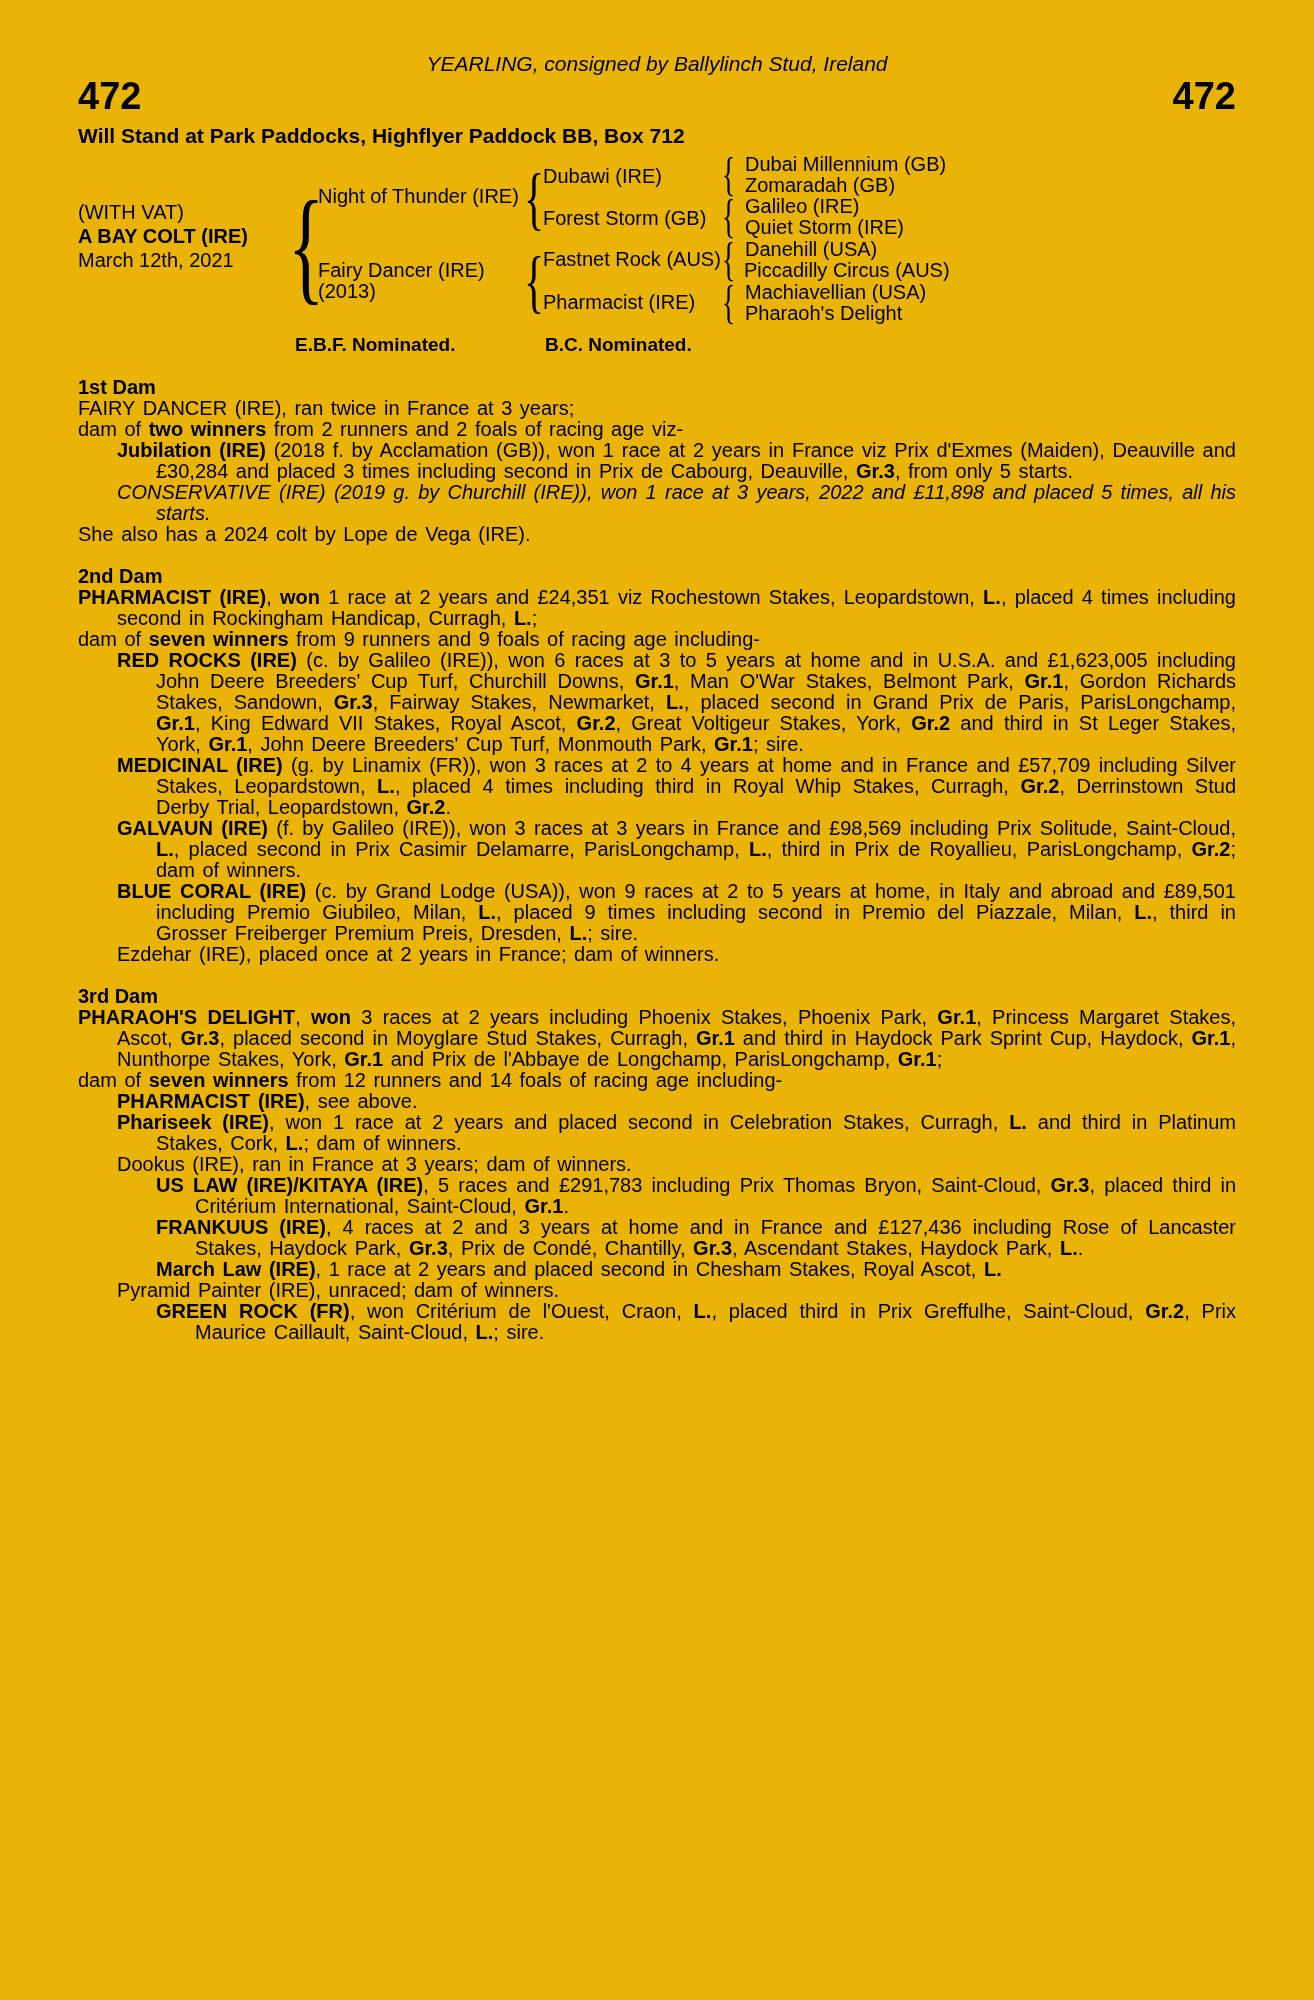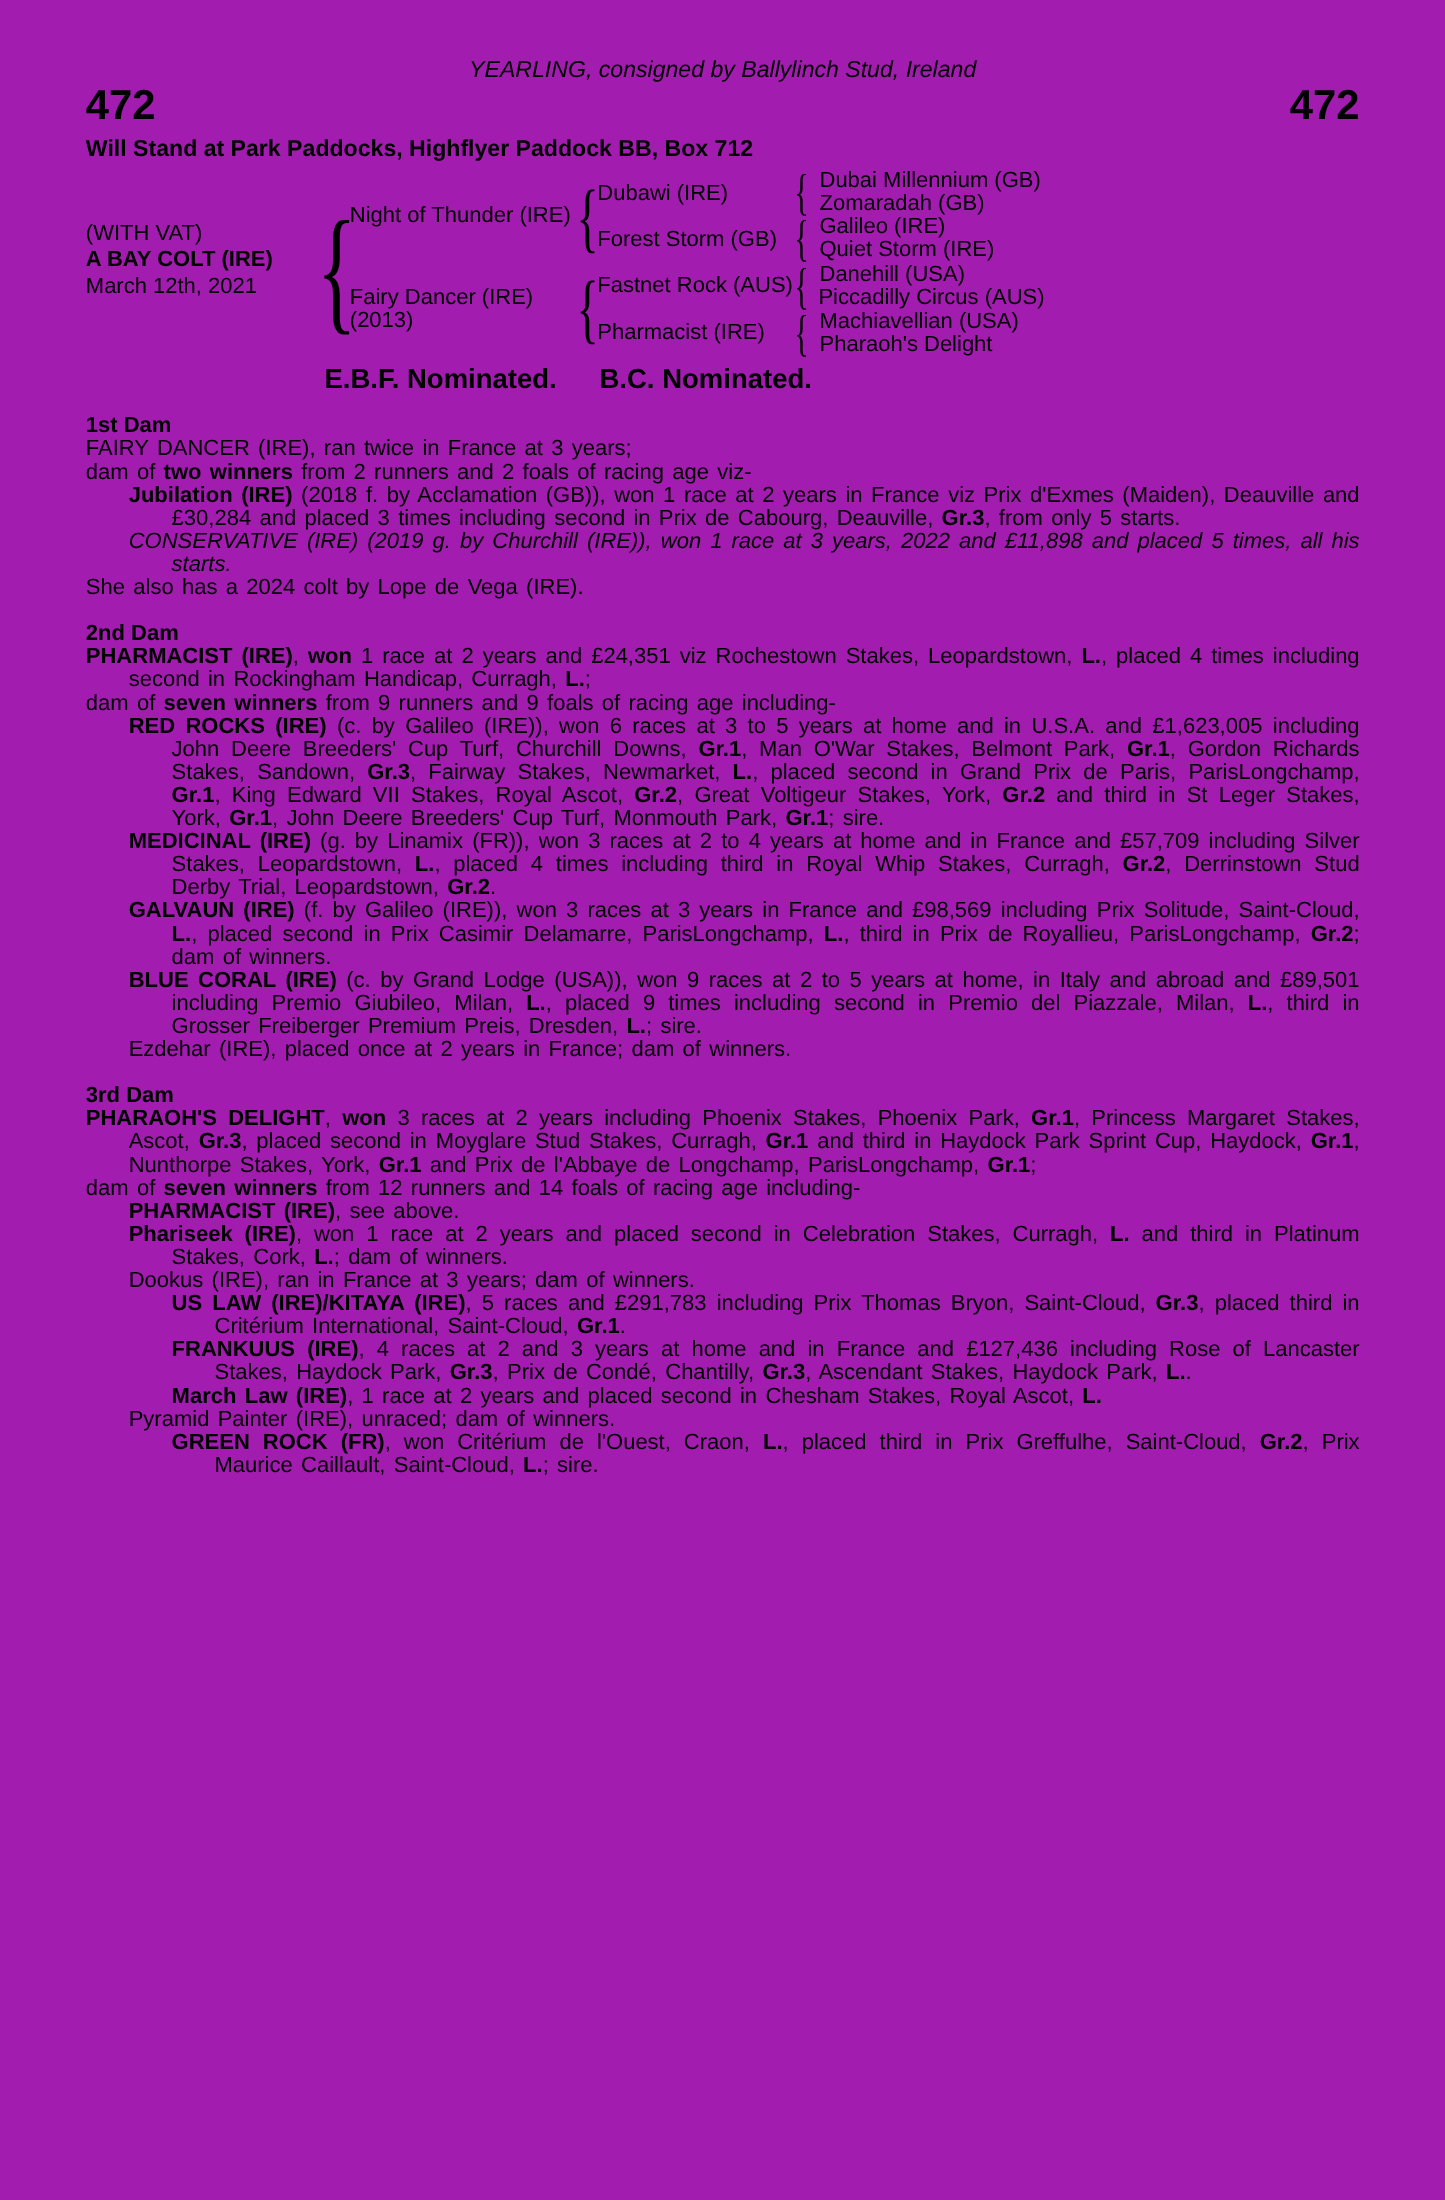--- a/index.html
+++ b/index.html
@@ -1,21 +1,21 @@
 <!DOCTYPE html>
 <html><head>
 <meta charset="utf-8">
 <style>
   html, body { margin: 0; padding: 0; background: #e8e8e8; }
   .page {
     position: relative;
     width: 1314px;
     height: 2000px;
     margin: 0 auto;
-    background: #a21caf;
+    background: #eab308;
     color: #000;
     font-family: "Liberation Sans", sans-serif;
     padding: 52px 78px 0 78px;
     box-sizing: border-box;
     overflow: hidden;
   }
   .consignor {
     text-align: center;
     font-style: italic;
     font-size: 21px;
@@ -60,21 +60,21 @@
     line-height: 1;
     transform: scaleX(0.6);
     transform-origin: left center;
     font-weight: 400;
   }
   .noms {
     position: relative;
     height: 22px;
     margin-top: 6px;
     font-weight: bold;
-    font-size: 25px;
+    font-size: 19px;
     line-height: 22px;
   }
   .noms span { position: absolute; white-space: nowrap; }
   .dams { margin-top: 4px; font-size: 20px; }
   .dam-section { margin-top: 21px; }
   .sec-heading {
     font-weight: bold;
     font-size: 20px;
     line-height: 21px;
   }

